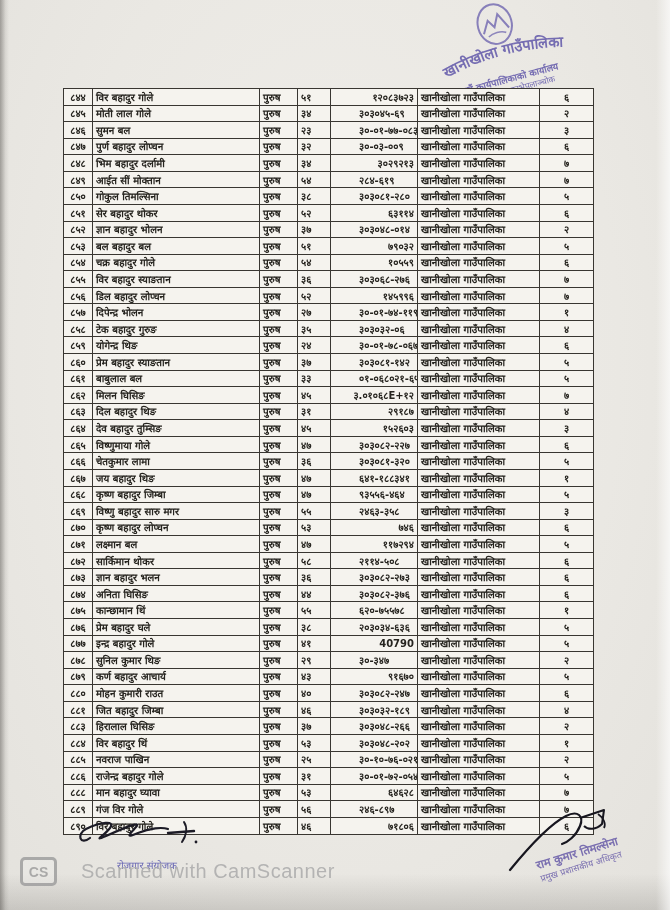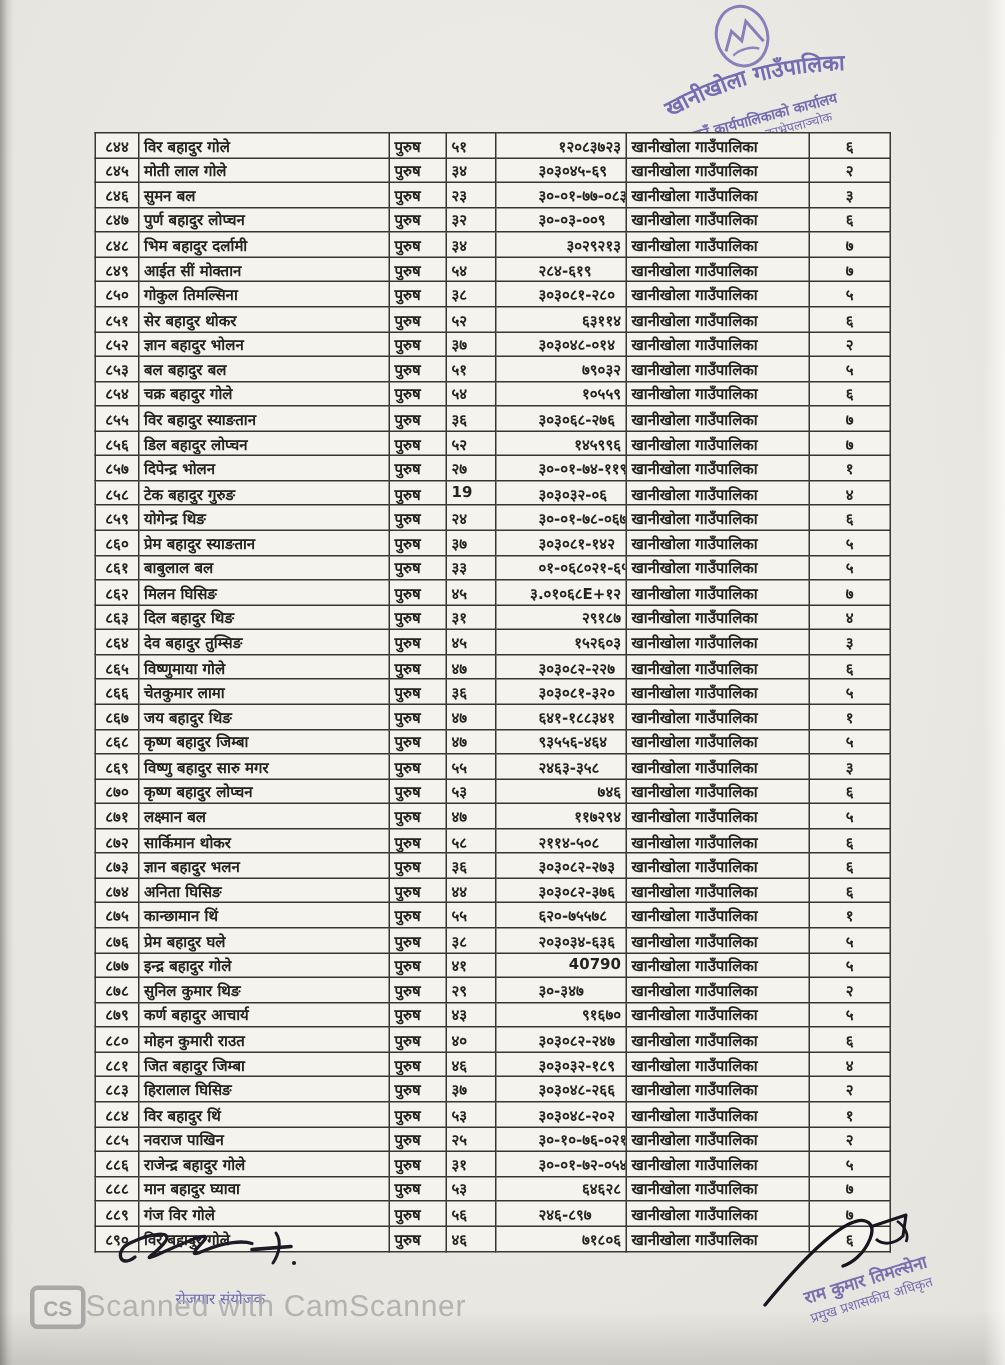--- a/index.html
+++ b/index.html
@@ -57,21 +57,21 @@
   
   .sig-left{ position:absolute; left:62px; top:812px; width:170px; text-align:center;}
   .sig-left .name{ font-size:12px; font-weight:bold; color:#2e2c50; margin-top:-6px; white-space:nowrap;}
   .sig-left .title{ font-size:10px; color:#6a68b4; margin-top:0px; white-space:nowrap;}
   .sig-right{ position:absolute; left:492px; top:808px; width:175px; }
   .sig-right .stamped{ transform:rotate(-17deg); transform-origin:40% 50%; margin-top:-28px; text-align:center; color:#7a6fb0;}
   .sig-right .name{ font-size:11.5px; font-weight:bold; white-space:nowrap;}
   .sig-right .title{ font-size:9px; white-space:nowrap;}
   
   .watermark{
-    position:absolute; left:20px; top:857px; display:flex; align-items:center; gap:0;
+    position:absolute; left:20px; top:857px; display:flex; align-items:center; gap:24px;
     opacity:.85;
   }
   .watermark .csbox{
     width:31px; height:23px; border:3px solid #9f9f9f; border-radius:5px;
     display:flex; align-items:center; justify-content:center;
     font-family:"Liberation Sans", sans-serif; font-weight:bold; font-size:14px; color:#9f9f9f;
     background:rgba(240,240,238,.4);
   }
   .watermark .wmtext{
     font-family:"Liberation Sans", sans-serif; font-size:20px; color:#ababab; letter-spacing:.5px;
@@ -237,21 +237,21 @@
             <td class="c-gender">पुरुष</td>
             <td class="c-age">२७</td>
             <td class="c-id al-l">३०-०१-७४-११९२८</td>
             <td class="c-mun">खानीखोला गाउँपालिका</td>
             <td class="c-ward">१</td>
           </tr>
           <tr>
             <td class="c-sn">८५८</td>
             <td class="c-name">टेक बहादुर गुरुङ</td>
             <td class="c-gender">पुरुष</td>
-            <td class="c-age">19</td>
+            <td class="c-age">३५</td>
             <td class="c-id al-l">३०३०३२-०६</td>
             <td class="c-mun">खानीखोला गाउँपालिका</td>
             <td class="c-ward">४</td>
           </tr>
           <tr>
             <td class="c-sn">८५९</td>
             <td class="c-name">योगेन्द्र थिङ</td>
             <td class="c-gender">पुरुष</td>
             <td class="c-age">२४</td>
             <td class="c-id al-l">३०-०१-७८-०६७९३</td>

